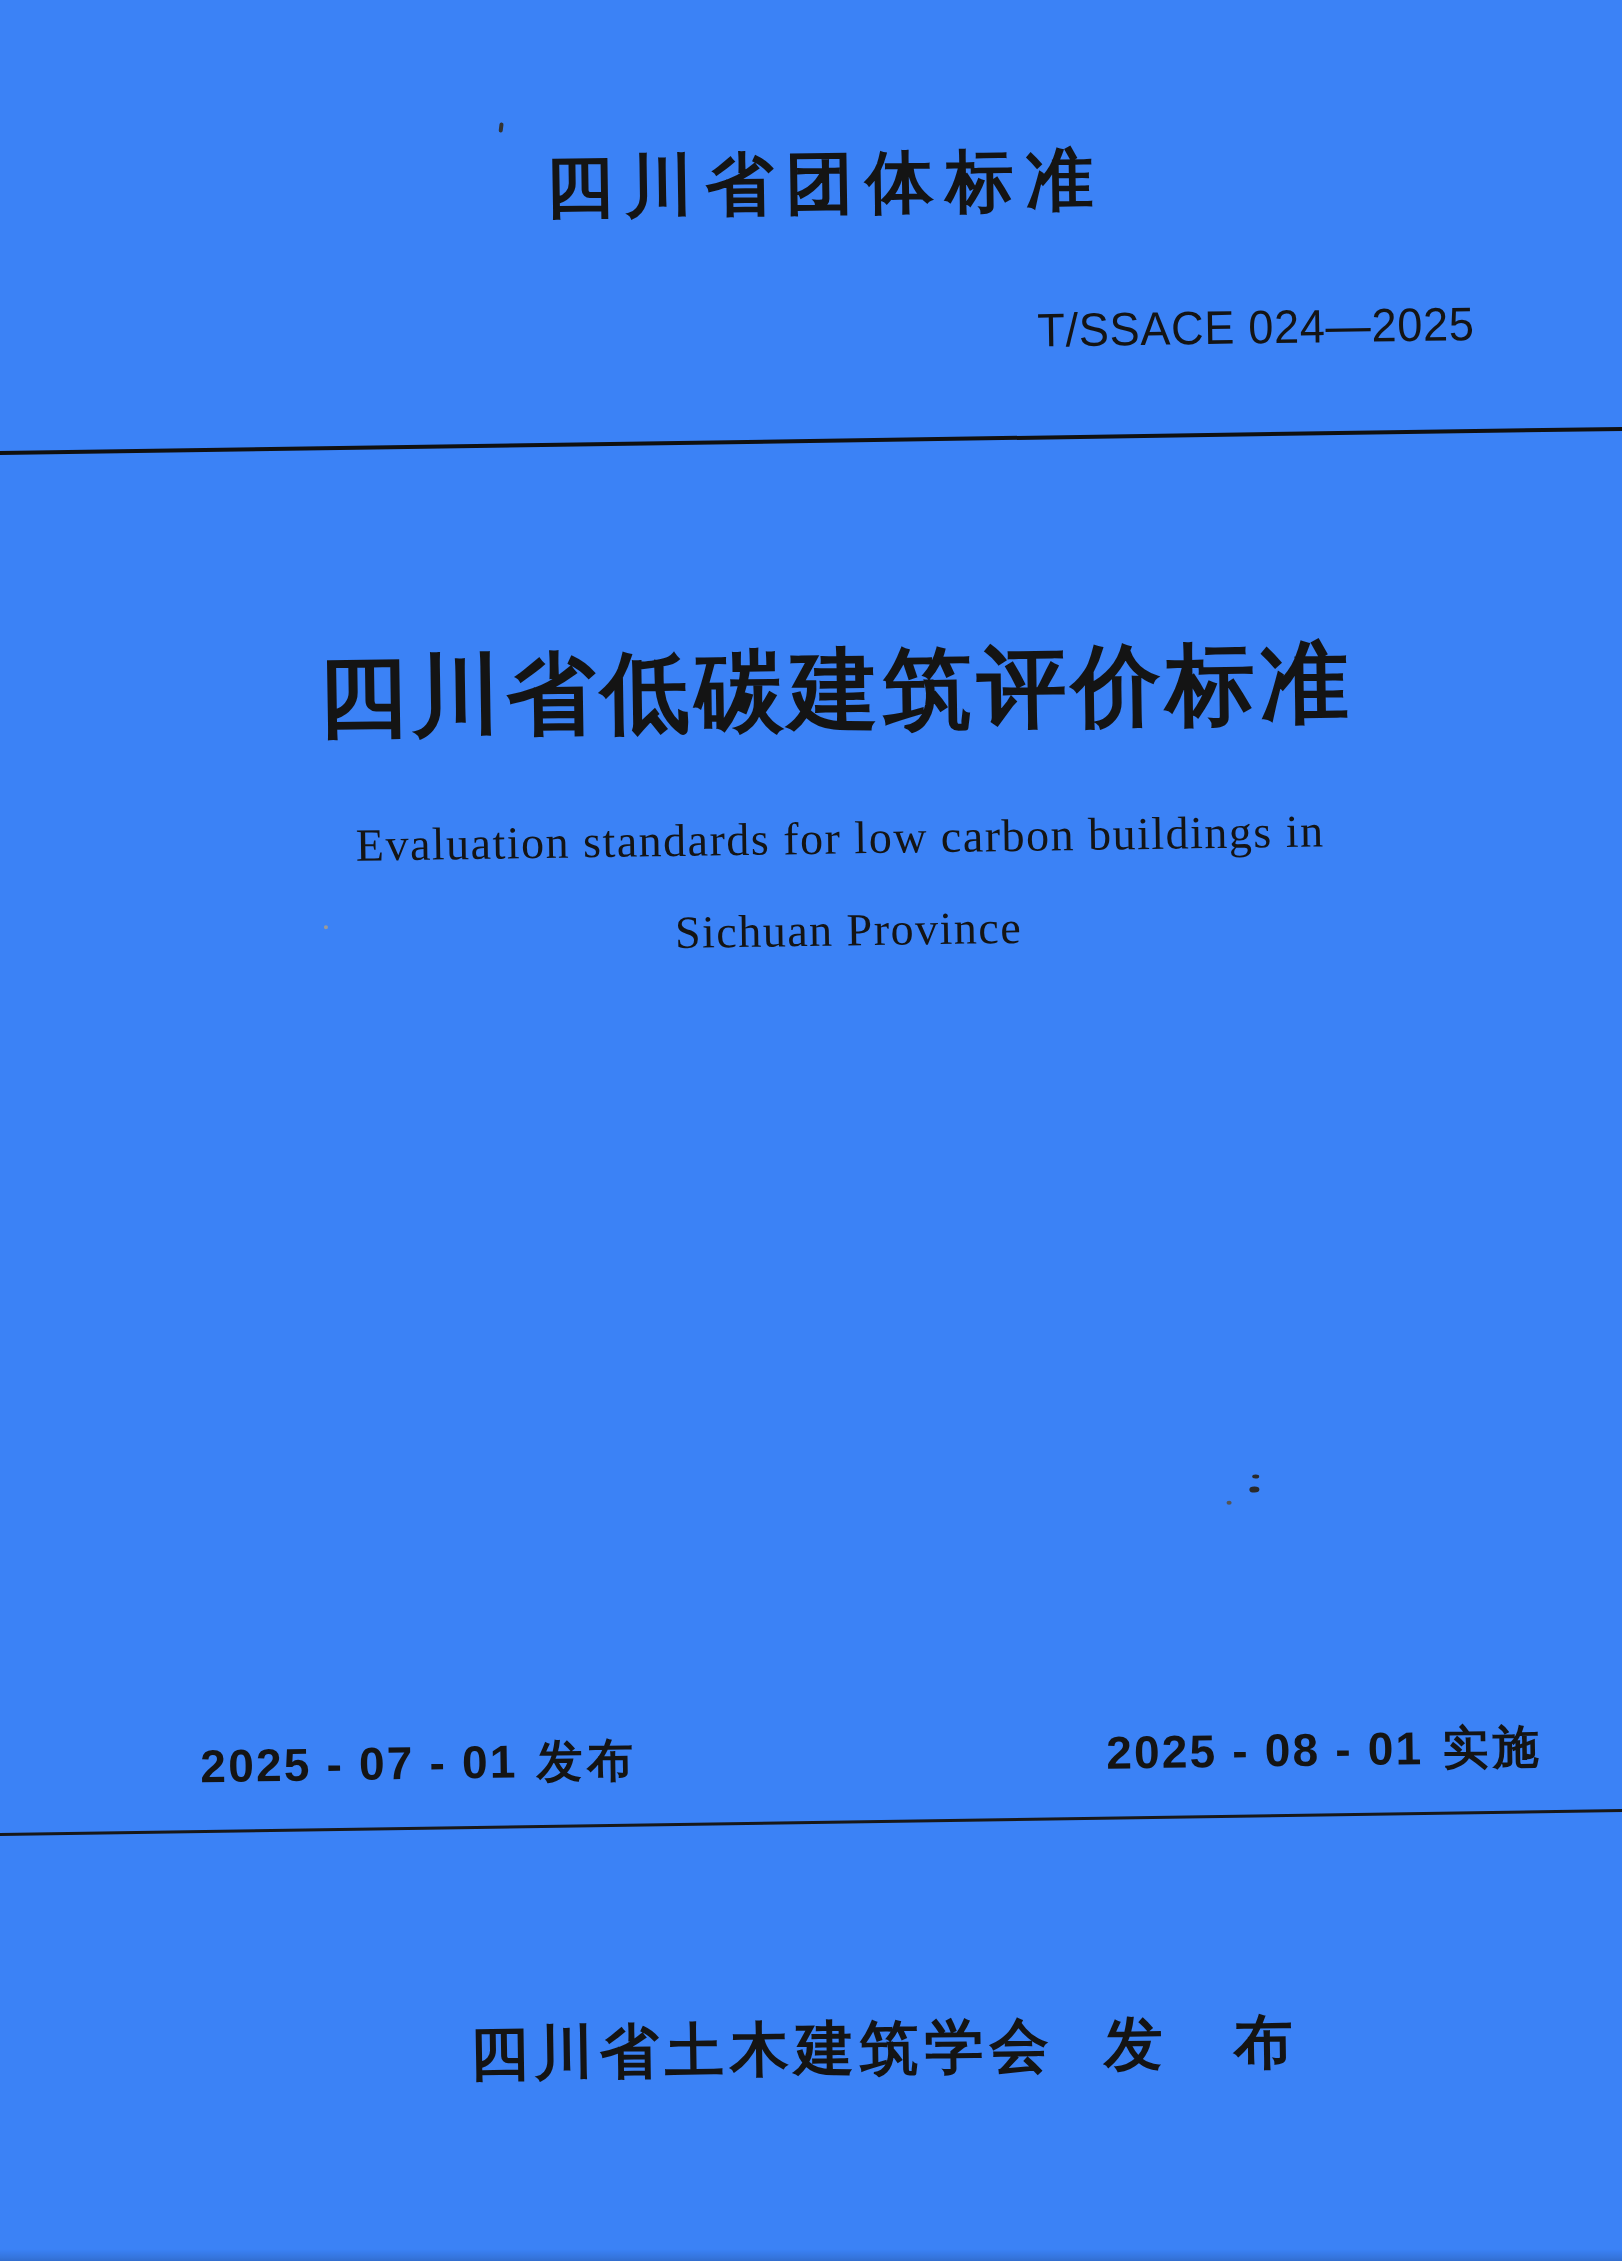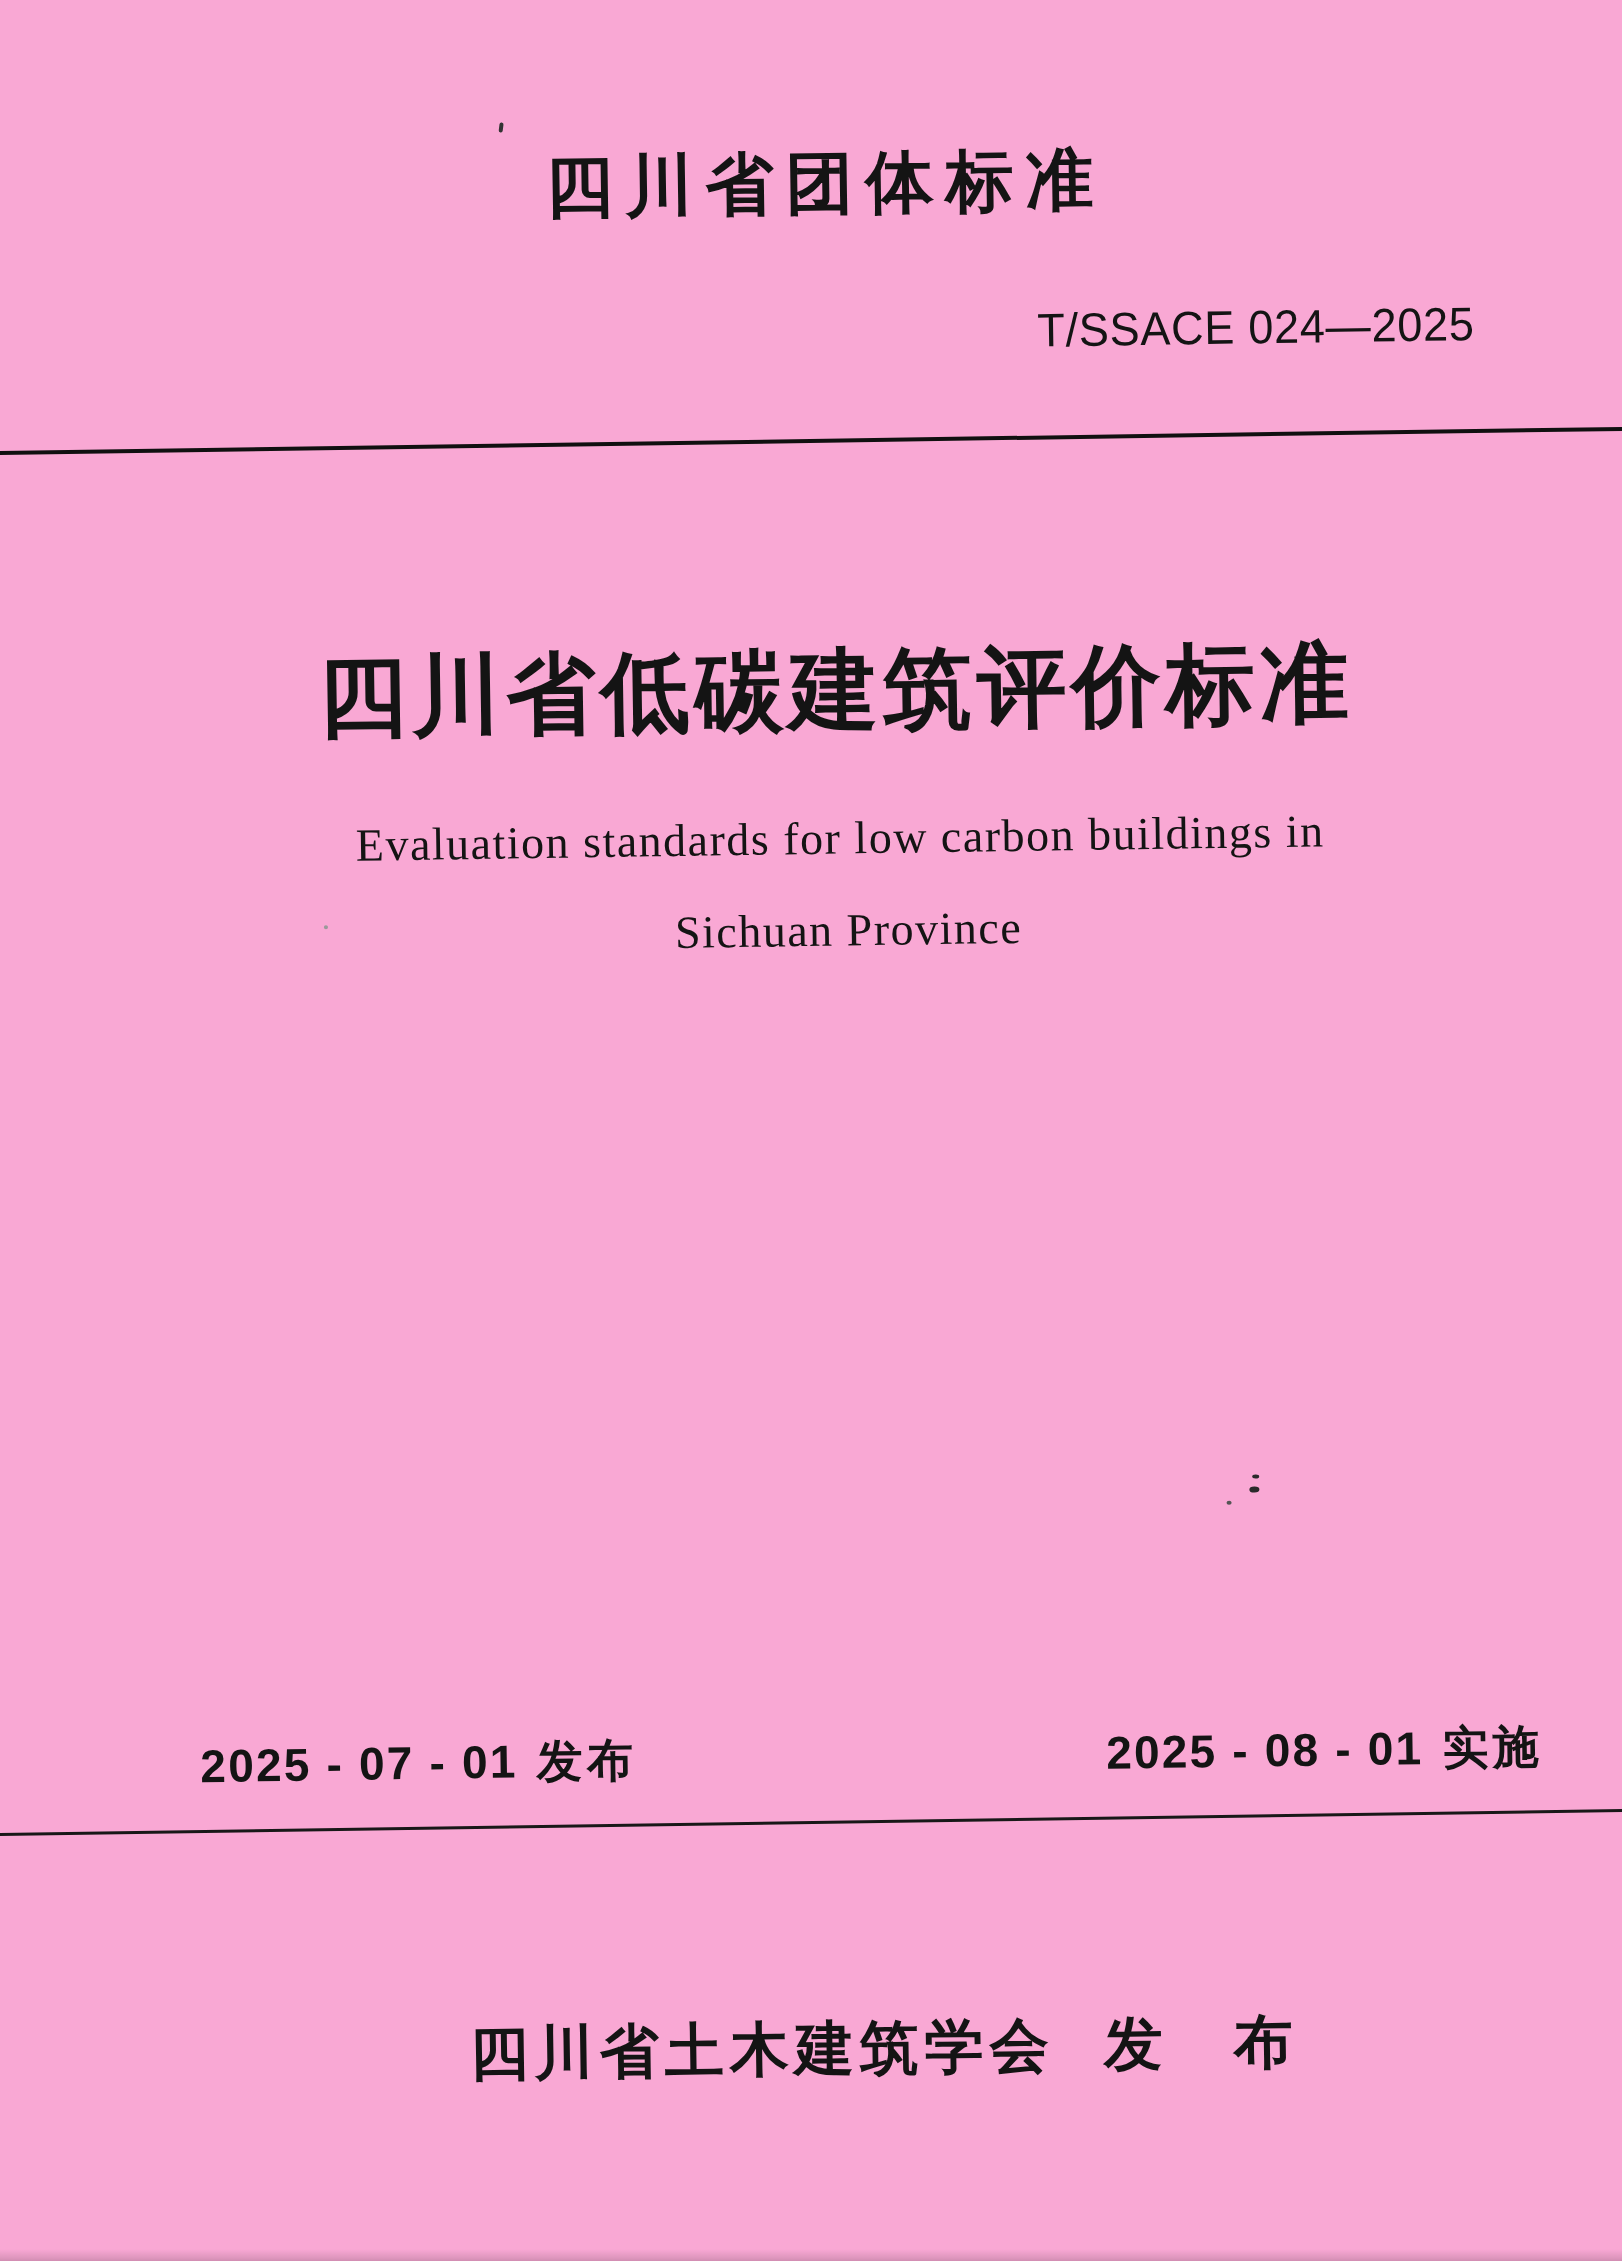--- a/index.html
+++ b/index.html
@@ -4,21 +4,21 @@
 <style>
   html, body {
     margin: 0;
     padding: 0;
     background: #ffffff;
   }
   #sheet {
     position: relative;
     width: 1623px;
     height: 2261px;
-    background: #f9a8d4;
+    background: #3b82f6;
     overflow: hidden;
     font-family: "Liberation Sans", sans-serif;
     color: #141414;
   }
   
   #skew-wrap {
     position: absolute;
     inset: 0;
     transform: rotate(-0.85deg);
     transform-origin: 50% 50%;

